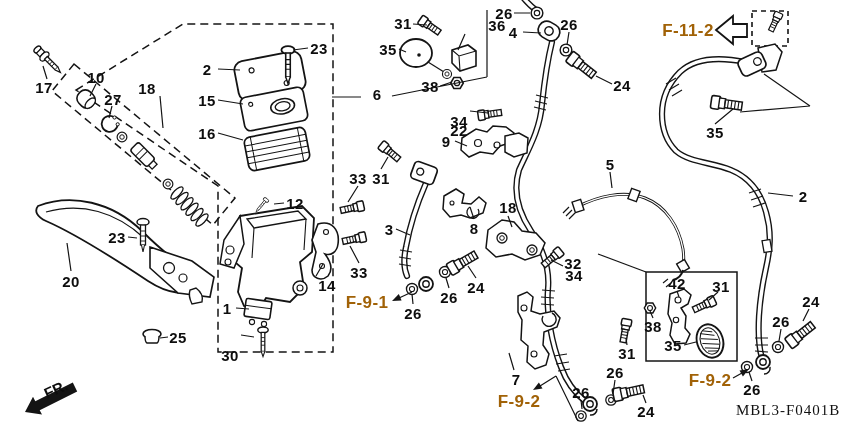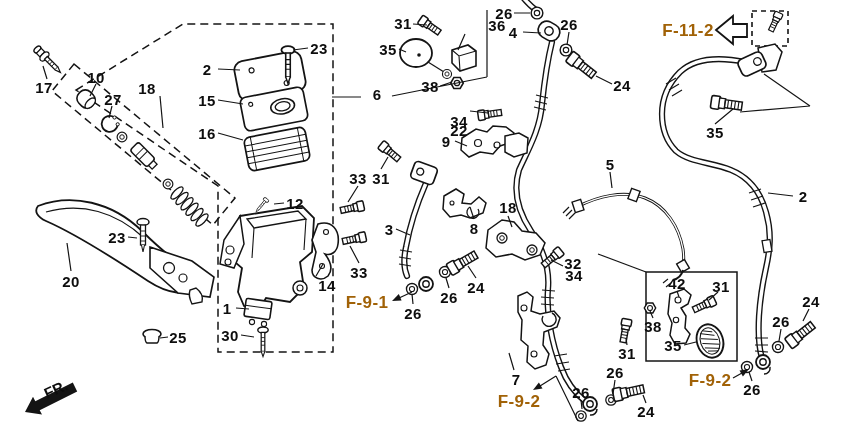--- a/index.html
+++ b/index.html
@@ -358,32 +358,33 @@
       <span class="callout" style="left: 449px; top: 297px;">26</span>
       <span class="callout" style="left: 413px; top: 313px;">26</span>
       <span class="callout" style="left: 573px; top: 263px;">32</span>
       <span class="callout" style="left: 574px; top: 275px;">34</span>
       <span class="callout" style="left: 295px; top: 203px;">12</span>
       <span class="callout" style="left: 117px; top: 237px;">23</span>
       <span class="callout" style="left: 71px; top: 281px;">20</span>
       <span class="callout" style="left: 178px; top: 337px;">25</span>
       <span class="callout" style="left: 327px; top: 285px;">14</span>
       <span class="callout" style="left: 227px; top: 308px;">1</span>
-      <span class="callout" style="left: 230px; top: 335px;">30</span>
+      <span class="callout" style="left: 230px; top: 355px;">30</span>
       <span class="callout" style="left: 516px; top: 379px;">7</span>
       <span class="callout" style="left: 581px; top: 392px;">26</span>
       <span class="callout" style="left: 615px; top: 372px;">26</span>
       <span class="callout" style="left: 646px; top: 411px;">24</span>
       <span class="callout" style="left: 627px; top: 353px;">31</span>
       <span class="callout" style="left: 673px; top: 345px;">35</span>
       <span class="callout" style="left: 677px; top: 283px;">42</span>
       <span class="callout" style="left: 721px; top: 286px;">31</span>
       <span class="callout" style="left: 653px; top: 326px;">38</span>
       <span class="callout" style="left: 781px; top: 321px;">26</span>
       <span class="callout" style="left: 811px; top: 301px;">24</span>
       <span class="callout" style="left: 752px; top: 389px;">26</span>
       <span class="ref-label" style="left: 688px; top: 31px;">F-11-2</span>
       <span class="ref-label" style="left: 367px; top: 303px;">F-9-1</span>
       <span class="ref-label" style="left: 519px; top: 402px;">F-9-2</span>
       <span class="ref-label" style="left: 710px; top: 381px;">F-9-2</span>
     </div>
 
+<span class="fig-code">MBL3-F0401B</span>
 </div>
 
 </body></html>

